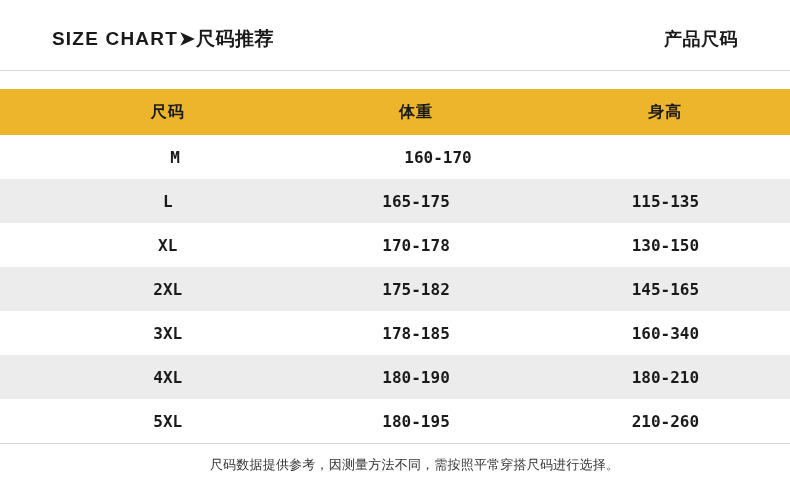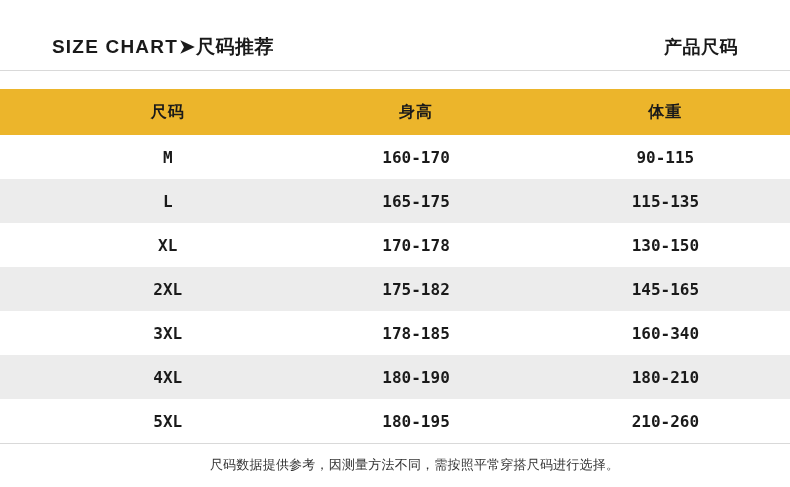--- a/index.html
+++ b/index.html
@@ -16,21 +16,21 @@
   }
   .page {
     position: relative;
     width: 790px;
     height: 487px;
     box-sizing: border-box;
   }
   
   .header {
     position: absolute;
-    top: 12px;
+    top: 4px;
     left: 0;
     right: 0;
     height: 70px;
     display: flex;
     align-items: center;
     justify-content: space-between;
     padding: 0 52px 0 52px;
     box-sizing: border-box;
   }
   .header-left {
@@ -154,28 +154,27 @@
     </div>
     <div class="header-right">产品尺码</div>
   </div>
 
   <div class="divider"></div>
 
   <div class="table">
 
     <div class="row head">
       <div class="cell c0">尺码</div>
+      <div class="cell c2">体重</div>
       <div class="cell c1">身高</div>
-      <div class="cell c2">体重</div>
     </div>
 
     <div class="row plain">
       <div class="cell c0">M</div>
       <div class="cell c1">160-170</div>
-      <div class="cell c2">90-115</div>
     </div>
 
     <div class="row alt">
       <div class="cell c0">L</div>
       <div class="cell c1">165-175</div>
       <div class="cell c2">115-135</div>
     </div>
 
     <div class="row plain">
       <div class="cell c0">XL</div>

